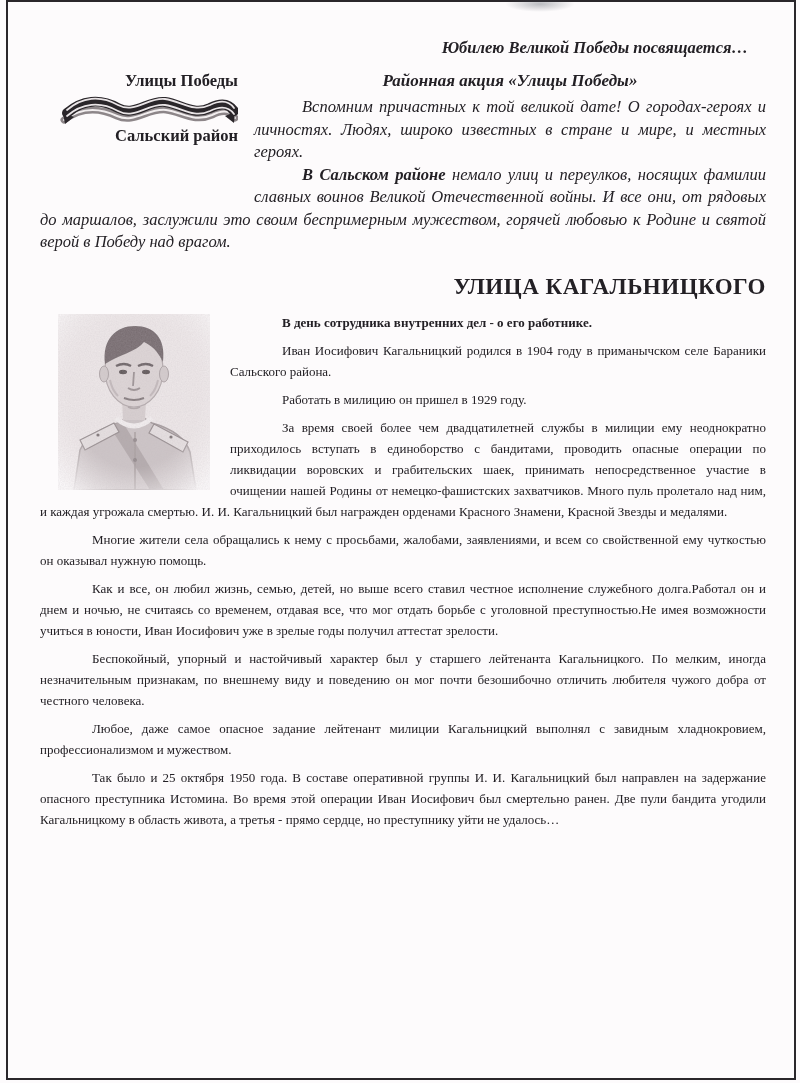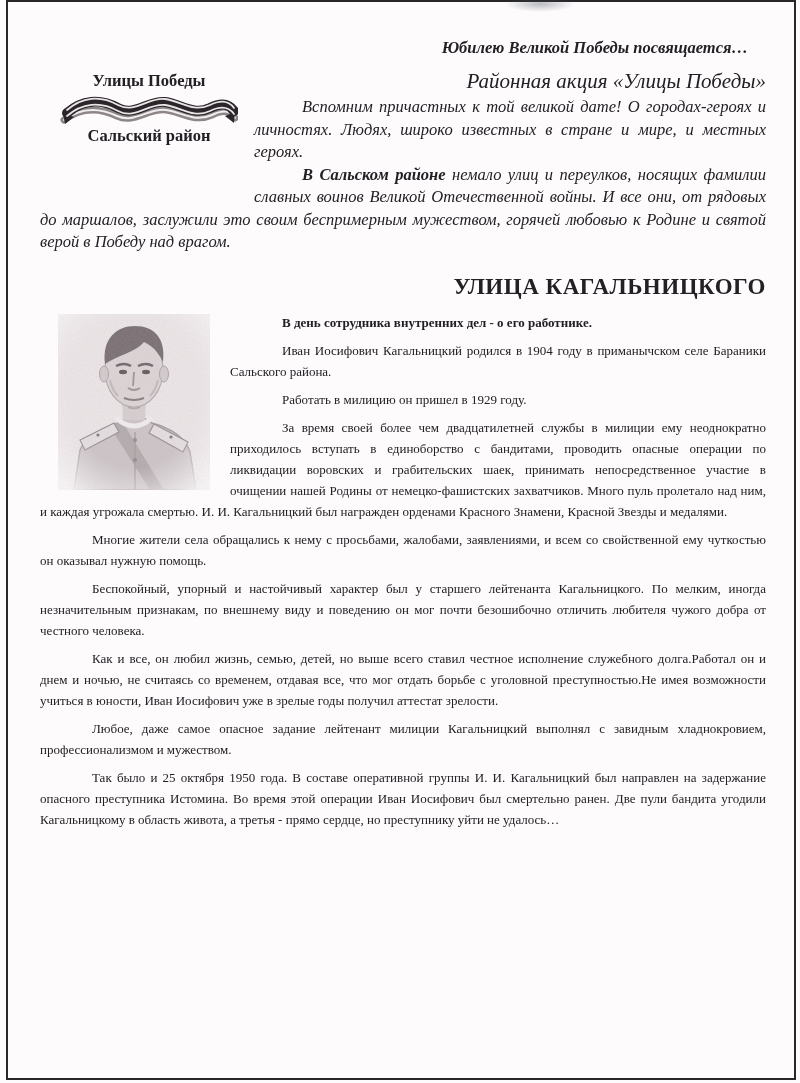--- a/index.html
+++ b/index.html
@@ -24,29 +24,29 @@
   .content{position:absolute;left:40px;right:34px;top:38px;}
 
   .dedication{
     text-align:right;font-weight:bold;font-style:italic;
     font-size:16.5px;line-height:20px;padding-right:18px;margin:0 0 12px 0;
   }
 
   .header-flow{min-height:150px;}
   .logo{
     float:left;width:178px;height:128px;
-    margin:2px 16px 0 20px;text-align:center;
+    margin:2px 16px 0 20px;text-align:right;
   }
   .logo-top{font-weight:bold;font-size:16.5px;line-height:18px;}
   .logo svg{display:block;margin:3px auto -2px auto;}
   .logo-bottom{font-weight:bold;font-size:16.5px;line-height:18px;}
 
   .action-title{
-    text-align:right;font-weight:normal;font-style:italic;
-    font-size:21px;line-height:22px;margin:0 0 4px 0;
+    text-align:center;font-weight:bold;font-style:italic;
+    font-size:17px;line-height:22px;margin:0 0 4px 0;
   }
   .intro p{
     font-style:italic;font-size:16.5px;line-height:22.5px;
     text-align:justify;text-indent:48px;margin:0;
   }
   .intro .lead{font-weight:bold;}
 
   .article-title{
     clear:both;text-align:right;
     font-size:23px;font-weight:bold;letter-spacing:.5px;
@@ -170,20 +170,20 @@
         <rect width="152" height="176" fill="url(#fade)"></rect>
         <rect width="152" height="176" filter="url(#grain)" opacity="0.5"></rect>
       </svg>
 
       <p class="subtitle">В день сотрудника внутренних дел  - о его  работнике.</p>
 
       <p>Иван Иосифович Кагальницкий родился в 1904 году в приманычском селе Бараники Сальского района.</p>
       <p>Работать в милицию он пришел в 1929 году.</p>
       <p>За время своей более чем двадцатилетней службы в милиции ему неоднократно приходилось вступать в единоборство с бандитами, проводить опасные операции по ликвидации воровских и грабительских шаек, принимать непосредственное участие в очищении нашей Родины от немецко-фашистских захватчиков. Много пуль пролетало над ним, и каждая угрожала смертью. И. И. Кагальницкий был награжден орденами Красного Знамени, Красной Звезды и медалями.</p>
       <p>Многие жители села обращались к нему с просьбами, жалобами, заявлениями, и всем со свойственной ему чуткостью он оказывал нужную помощь.</p>
+      <p>Как и все, он любил жизнь, семью, детей, но выше всего ставил честное исполнение служебного долга.Работал он и днем и ночью, не считаясь со временем, отдавая все, что мог отдать борьбе с уголовной преступностью.Не имея возможности учиться в юности, Иван Иосифович уже в зрелые годы получил аттестат зрелости.</p>
       <p>Беспокойный, упорный и настойчивый характер был у старшего лейтенанта Кагальницкого. По мелким, иногда незначительным признакам, по внешнему виду и поведению он мог почти безошибочно отличить любителя чужого добра от честного человека.</p>
-      <p>Как и все, он любил жизнь, семью, детей, но выше всего ставил честное исполнение служебного долга.Работал он и днем и ночью, не считаясь со временем, отдавая все, что мог отдать борьбе с уголовной преступностью.Не имея возможности учиться в юности, Иван Иосифович уже в зрелые годы получил аттестат зрелости.</p>
       <p>Любое, даже самое опасное задание лейтенант милиции Кагальницкий выполнял с завидным хладнокровием, профессионализмом и мужеством.</p>
       <p>Так было и 25 октября 1950 года. В составе оперативной группы И. И. Кагальницкий был направлен на задержание опасного преступника Истомина. Во время этой операции Иван Иосифович был смертельно ранен. Две пули бандита угодили Кагальницкому в область живота, а третья - прямо сердце, но преступнику уйти не удалось…</p>
     </div>
 
   </div>
 </div>
 
 </body></html>

